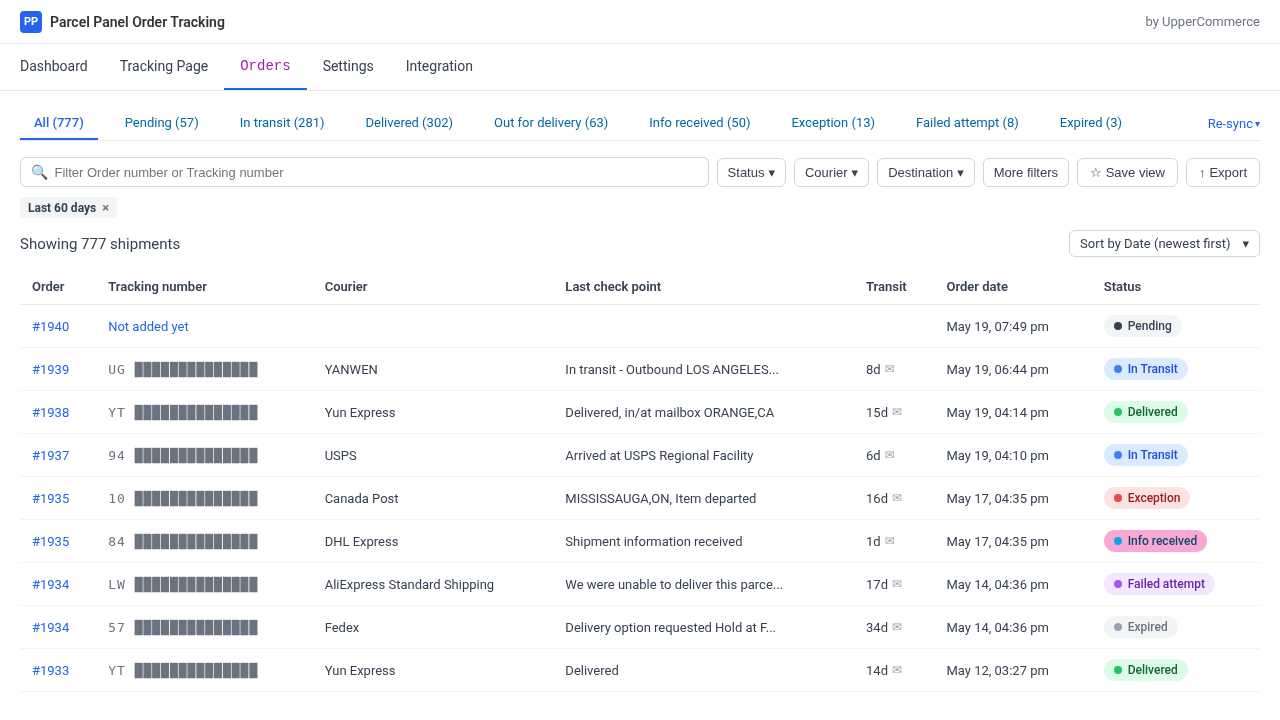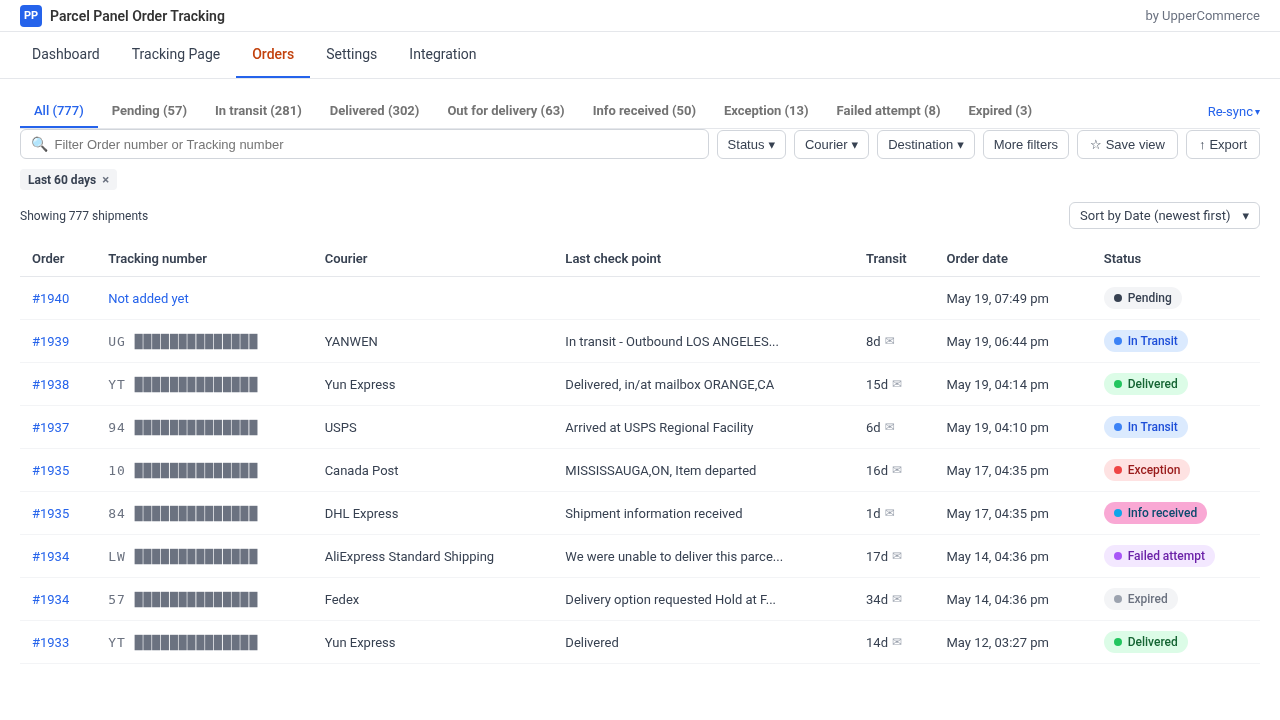--- a/index.html
+++ b/index.html
@@ -2,45 +2,45 @@
 <html><head>
   <meta charset="utf-8">
   <style>
     * { box-sizing: border-box; margin: 0; padding: 0; }
     body { font-family: -apple-system, BlinkMacSystemFont, 'Segoe UI', Roboto, sans-serif; font-size: 13px; color: #333; background: #fff; }
 
     
     .app-header {
       display: flex; align-items: center; justify-content: space-between;
       padding: 10px 20px; border-bottom: 1px solid #e5e7eb; background: #fff;
-      height: 32px;
+      height: 44px;
     }
     .app-logo { display: flex; align-items: center; gap: 8px; font-weight: 600; font-size: 14px; }
     .app-logo-icon { width: 22px; height: 22px; background: #2563eb; border-radius: 4px; display: flex; align-items: center; justify-content: center; color: white; font-size: 11px; font-weight: bold; }
     .app-byline { font-size: 13px; color: #6b7280; }
 
     
     .main-nav {
-      display: flex; align-items: center; padding: 0 16px;
+      display: flex; align-items: center; padding: 0 4px;
       border-bottom: 1px solid #e5e7eb; background: #fff;
     }
     .nav-item {
       padding: 14px 16px; font-size: 14px; color: #374151; cursor: pointer;
       border-bottom: 2px solid transparent; white-space: nowrap;
     }
-    .nav-item.active { color: #c2410c; border-bottom: 2px solid #2563eb; font-weight: 500; }
+    .nav-item.active { color: #a21caf; border-bottom: 2px solid #2563eb; font-weight: 500; font-family: Liberation Mono, monospace; }
 
     
     .main-content { padding: 16px 20px; }
 
     
-    .tabs { display: flex; gap: 0; border-bottom: 1px solid #e5e7eb; }
+    .tabs { display: flex; gap: 13px; border-bottom: 1px solid #e5e7eb; margin-bottom: 16px; }
     .tab {
-      padding: 8px 14px; font-size: 13px; color: #737373; cursor: pointer;
-      border-bottom: 2px solid transparent; white-space: nowrap; font-weight: bold;
+      padding: 8px 14px; font-size: 13px; color: #0369a1; cursor: pointer;
+      border-bottom: 2px solid transparent; white-space: nowrap;
     }
     .tab.active { color: #2563eb; border-bottom: 2px solid #2563eb; font-weight: 500; }
 
     
     .filters-row { display: flex; align-items: center; gap: 8px; margin-bottom: 10px; }
     .search-box {
       flex: 1; display: flex; align-items: center;
       border: 1px solid #d1d5db; border-radius: 6px; padding: 6px 10px;
       background: #fff; gap: 6px;
     }
@@ -67,21 +67,21 @@
       background: #f3f4f6; border-radius: 4px; padding: 3px 8px;
       font-size: 12px; color: #374151;
     }
     .tag-close { cursor: pointer; color: #6b7280; font-size: 13px; }
 
     
     .table-meta {
       display: flex; align-items: center; justify-content: space-between;
       margin-bottom: 12px;
     }
-    .showing-text { font-size: 12px; color: #374151; }
+    .showing-text { font-size: 15px; color: #374151; }
     .sort-select {
       display: flex; align-items: center; gap: 12px;
       border: 1px solid #d1d5db; border-radius: 6px; padding: 5px 10px;
       font-size: 13px; color: #374151; background: #fff; cursor: pointer;
     }
 
     
     .orders-table { width: 100%; border-collapse: collapse; }
     .orders-table th {
       text-align: left; padding: 10px 12px; font-size: 13px; font-weight: 600;

